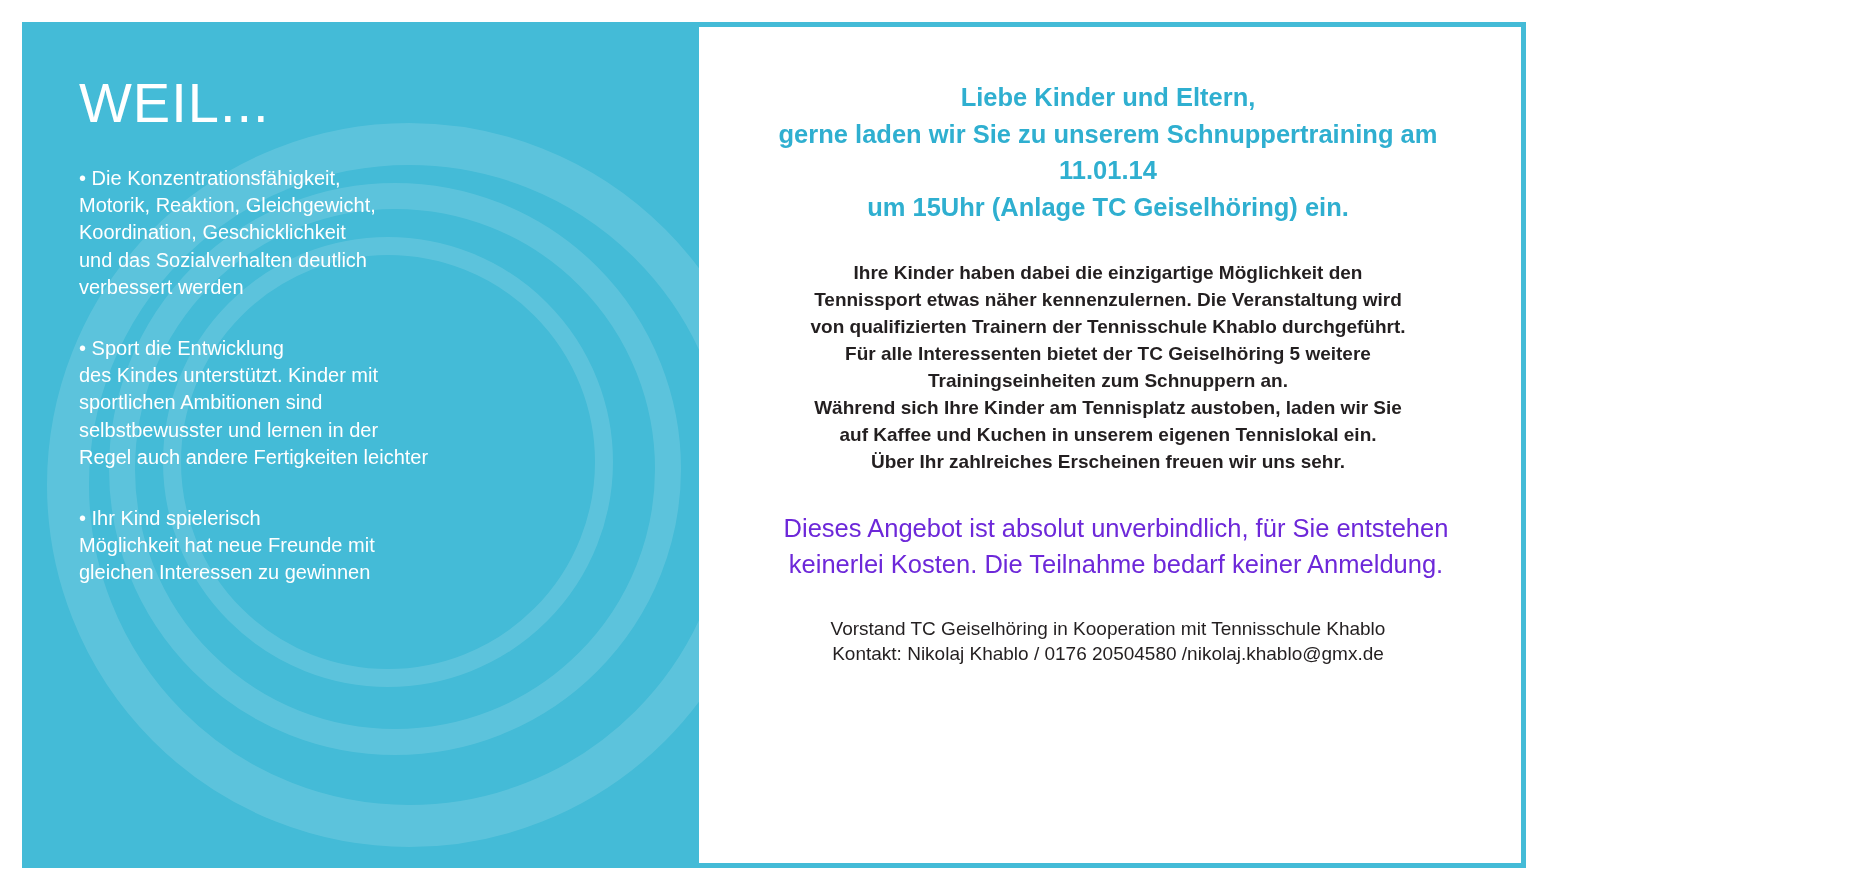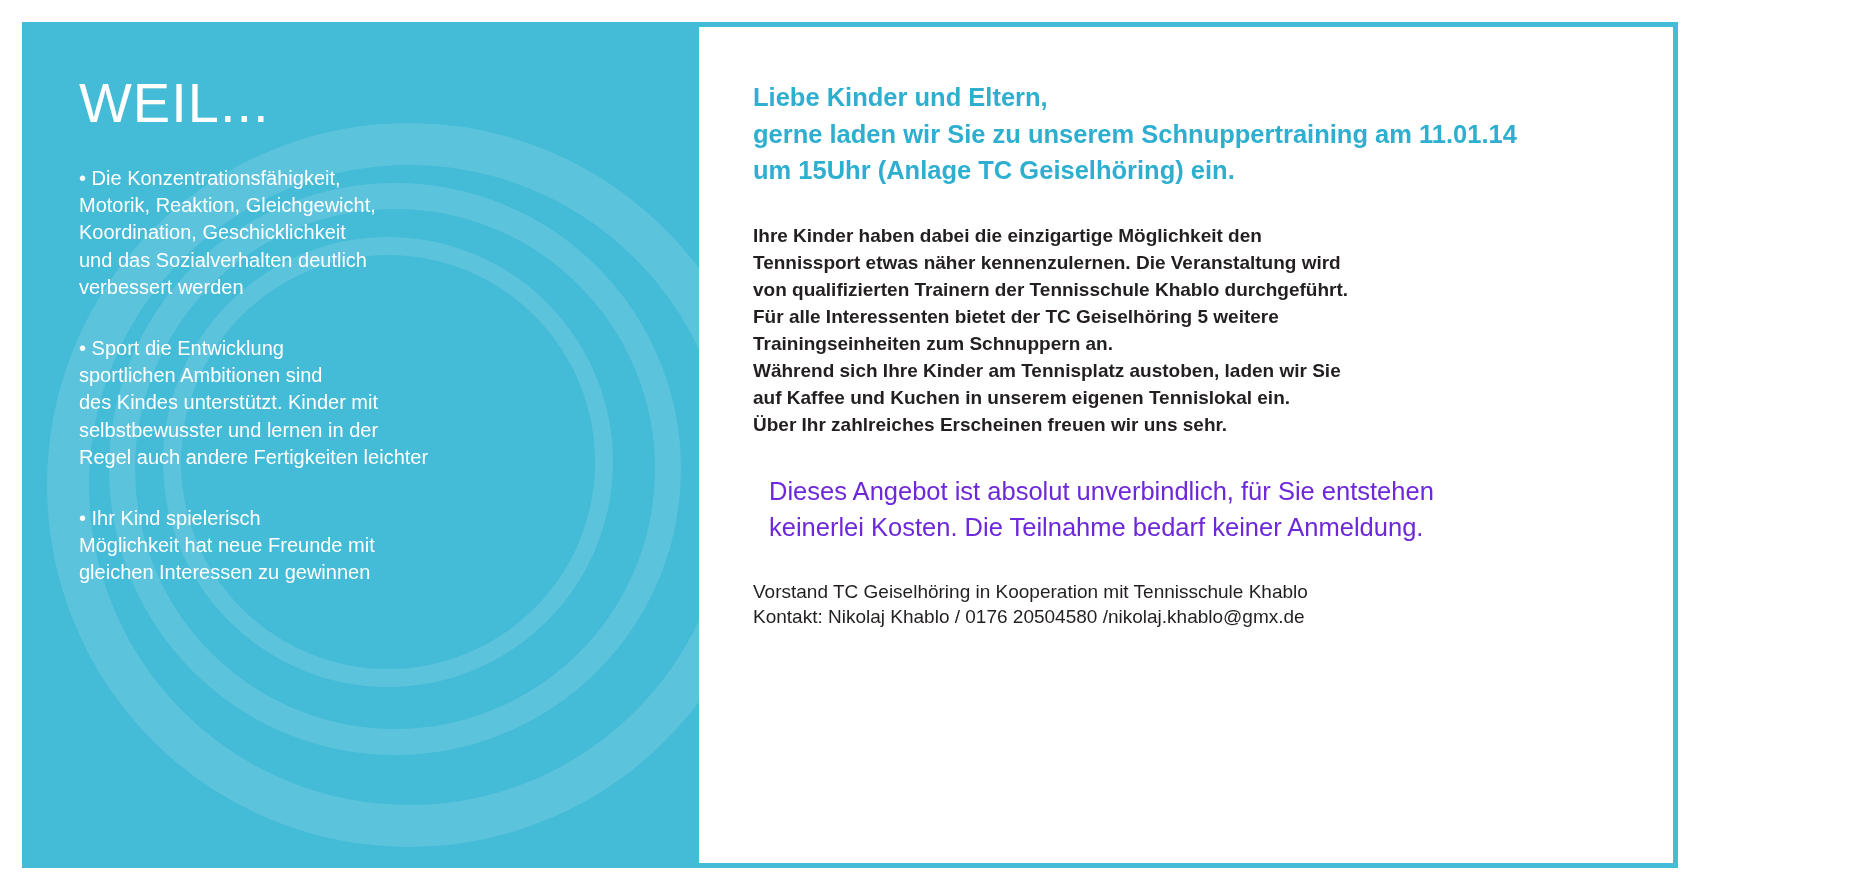--- a/index.html
+++ b/index.html
@@ -11,21 +11,21 @@
     width: 1853px;
     height: 890px;
     font-family: "Liberation Sans", sans-serif;
     overflow: hidden;
   }
 
   .flyer {
     position: absolute;
     left: 22px;
     top: 22px;
-    width: 1656px;
+    width: 1504px;
     height: 846px;
     box-sizing: border-box;
     border: 5px solid #44BBD7;
     background: #ffffff;
     display: flex;
     flex-direction: row;
   }
 
   
   .left-panel {
@@ -84,20 +84,21 @@
   }
   .bullet-block:last-child { margin-bottom: 0; }
 
   
   .right-panel {
     position: relative;
     flex: 1 1 auto;
     background: #ffffff;
     padding: 52px 58px 0 54px;
     box-sizing: border-box;
+    text-align: center;
   }
 
   .intro {
     color: #2FAFD0;
     font-size: 25.5px;
     font-weight: bold;
     line-height: 1.44;
     margin: 0 0 34px 0;
   }
 
@@ -143,22 +144,22 @@
       <div class="bullet-block">
         <span class="line">• Die Konzentrationsfähigkeit,</span>
         <span class="line">Motorik, Reaktion, Gleichgewicht,</span>
         <span class="line">Koordination, Geschicklichkeit</span>
         <span class="line">und das Sozialverhalten deutlich</span>
         <span class="line">verbessert werden</span>
       </div>
 
       <div class="bullet-block">
         <span class="line">• Sport die Entwicklung</span>
+        <span class="line">des Kindes unterstützt. Kinder mit</span>
         <span class="line">sportlichen Ambitionen sind</span>
-        <span class="line">des Kindes unterstützt. Kinder mit</span>
         <span class="line">selbstbewusster und lernen in der</span>
         <span class="line">Regel auch andere Fertigkeiten leichter</span>
       </div>
 
       <div class="bullet-block">
         <span class="line">• Ihr Kind spielerisch</span>
         <span class="line">Möglichkeit hat neue Freunde mit</span>
         <span class="line">gleichen Interessen zu gewinnen</span>
       </div>
     </div>

